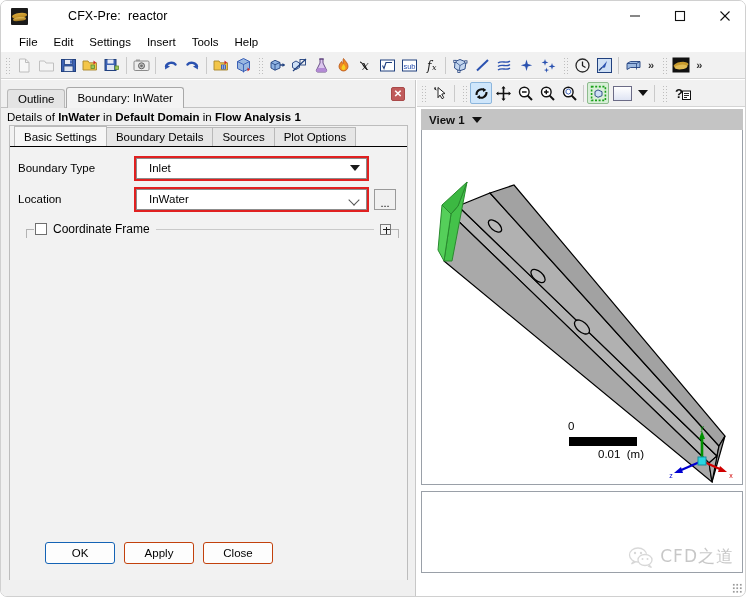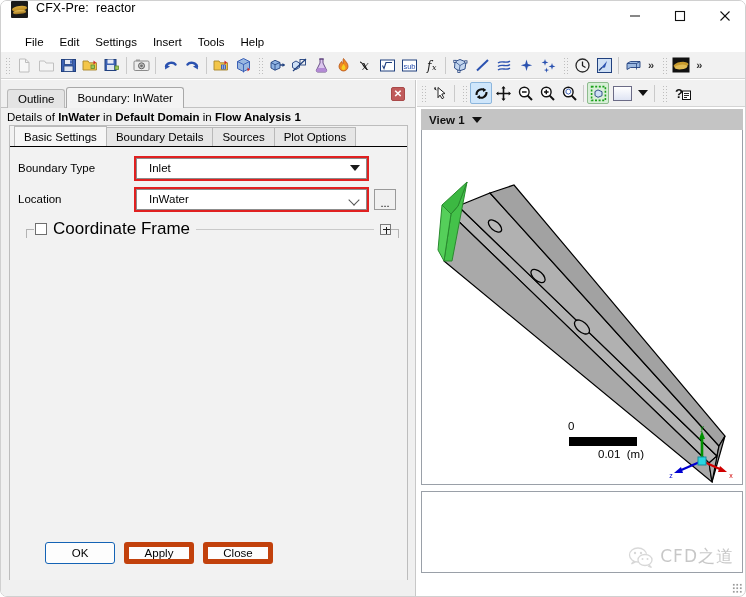--- a/index.html
+++ b/index.html
@@ -16,21 +16,21 @@
     background: #ffffff;
     border: 1px solid #d0d0d0;
     border-radius: 7px;
     overflow: hidden;
   }
 
   
   .titlebar {
     position: absolute; left: 0; top: 0; width: 746px; height: 30px;
     background: #ffffff;
-    display: flex; 
+    display: flex; align-items: center; gap: 32px;
   }
   .app-icon {
     width: 17px; height: 17px; margin-left: 10px; margin-right: 8px;
     background: #1a1a1a; border-radius: 1px;
     position: relative; overflow: hidden; flex: none;
   }
   .app-icon::before {
     content: ""; position: absolute; left: 1px; top: 5px; width: 15px; height: 5px;
     background: linear-gradient(180deg, #d8a93c 0%, #b8871f 100%);
     border-radius: 50% 50% 40% 40%;
@@ -48,21 +48,21 @@
   .wincontrols { position: absolute; right: 0; top: 0; height: 30px; display: flex; }
   .wbtn {
     width: 45px; height: 30px; display: flex; align-items: center; justify-content: center;
     font-size: 12px; color: #111; background: transparent;
   }
   .wbtn svg { display: block; }
 
   
   .menubar {
     position: absolute; left: 0; top: 30px; width: 746px; height: 21px;
-    background: #ffffff; display: flex; align-items: center; padding-left: 16px;
+    background: #ffffff; display: flex; align-items: center; padding-left: 10px;
   }
   .menu-item {
     font-size: 11.5px; color: #000; padding: 2px 8px; white-space: nowrap;
   }
 
   
   .toolbar-row {
     position: absolute; left: 0; top: 51px; width: 746px; height: 27px;
     background: #f1f1f1;
     border-bottom: 1px solid #d4d4d4;
@@ -164,40 +164,40 @@
 
   .cfrow { display: flex; align-items: center; height: 20px; padding-left: 8px; }
   .cf-bracket {
     width: 8px; height: 9px; border-left: 1px solid #b3b3b3; border-top: 1px solid #b3b3b3;
     margin-top: 9px; flex: none;
   }
   .cbox {
     width: 12px; height: 12px; background: #fff; border: 1px solid #6f6f6f;
     margin: 0 6px 0 1px; flex: none;
   }
-  .cf-label { font-size: 17px; color: #000; white-space: nowrap; }
+  .cf-label { font-size: 12px; color: #000; white-space: nowrap; }
   .cf-rule { flex: 1; height: 1px; background: #c9c9c9; margin: 0 6px; margin-top: 1px; }
   .plus-box {
     width: 11px; height: 11px; border: 1px solid #7a7a7a; background: #f4f4f4;
     position: relative; flex: none;
   }
   .plus-box::before, .plus-box::after {
     content: ""; position: absolute; background: #222;
   }
   .plus-box::before { left: 2px; top: 4.5px; width: 7px; height: 1px; }
   .plus-box::after  { left: 4.5px; top: 2px; width: 1px; height: 7px; }
   .cf-endcap { width: 8px; height: 9px; border-right: 1px solid #b3b3b3; border-top: 1px solid #b3b3b3; margin-top: 9px; flex: none; }
 
   .btnbar {
     position: absolute; left: 8px; bottom: 30px; width: 399px; height: 30px;
     display: flex; align-items: center; padding-left: 36px;
   }
   .btn {
     height: 22px; min-width: 70px; padding: 0 12px;
-    background: #fdfdfd; border: 5px solid #c2410c; border-radius: 3px;
+    background: #fdfdfd; border: 1px solid #c2410c; border-radius: 3px;
     font-size: 11.5px; color: #000;
     display: flex; align-items: center; justify-content: center;
     margin-right: 9px;
   }
   .btn.primary { border: 1.6px solid #1463b5; }
 
   
   .viewer-toolbar {
     position: absolute; left: 416px; top: 79px; width: 330px; height: 27px;
     background: #f1f1f1; border-bottom: 1px solid #d4d4d4;

